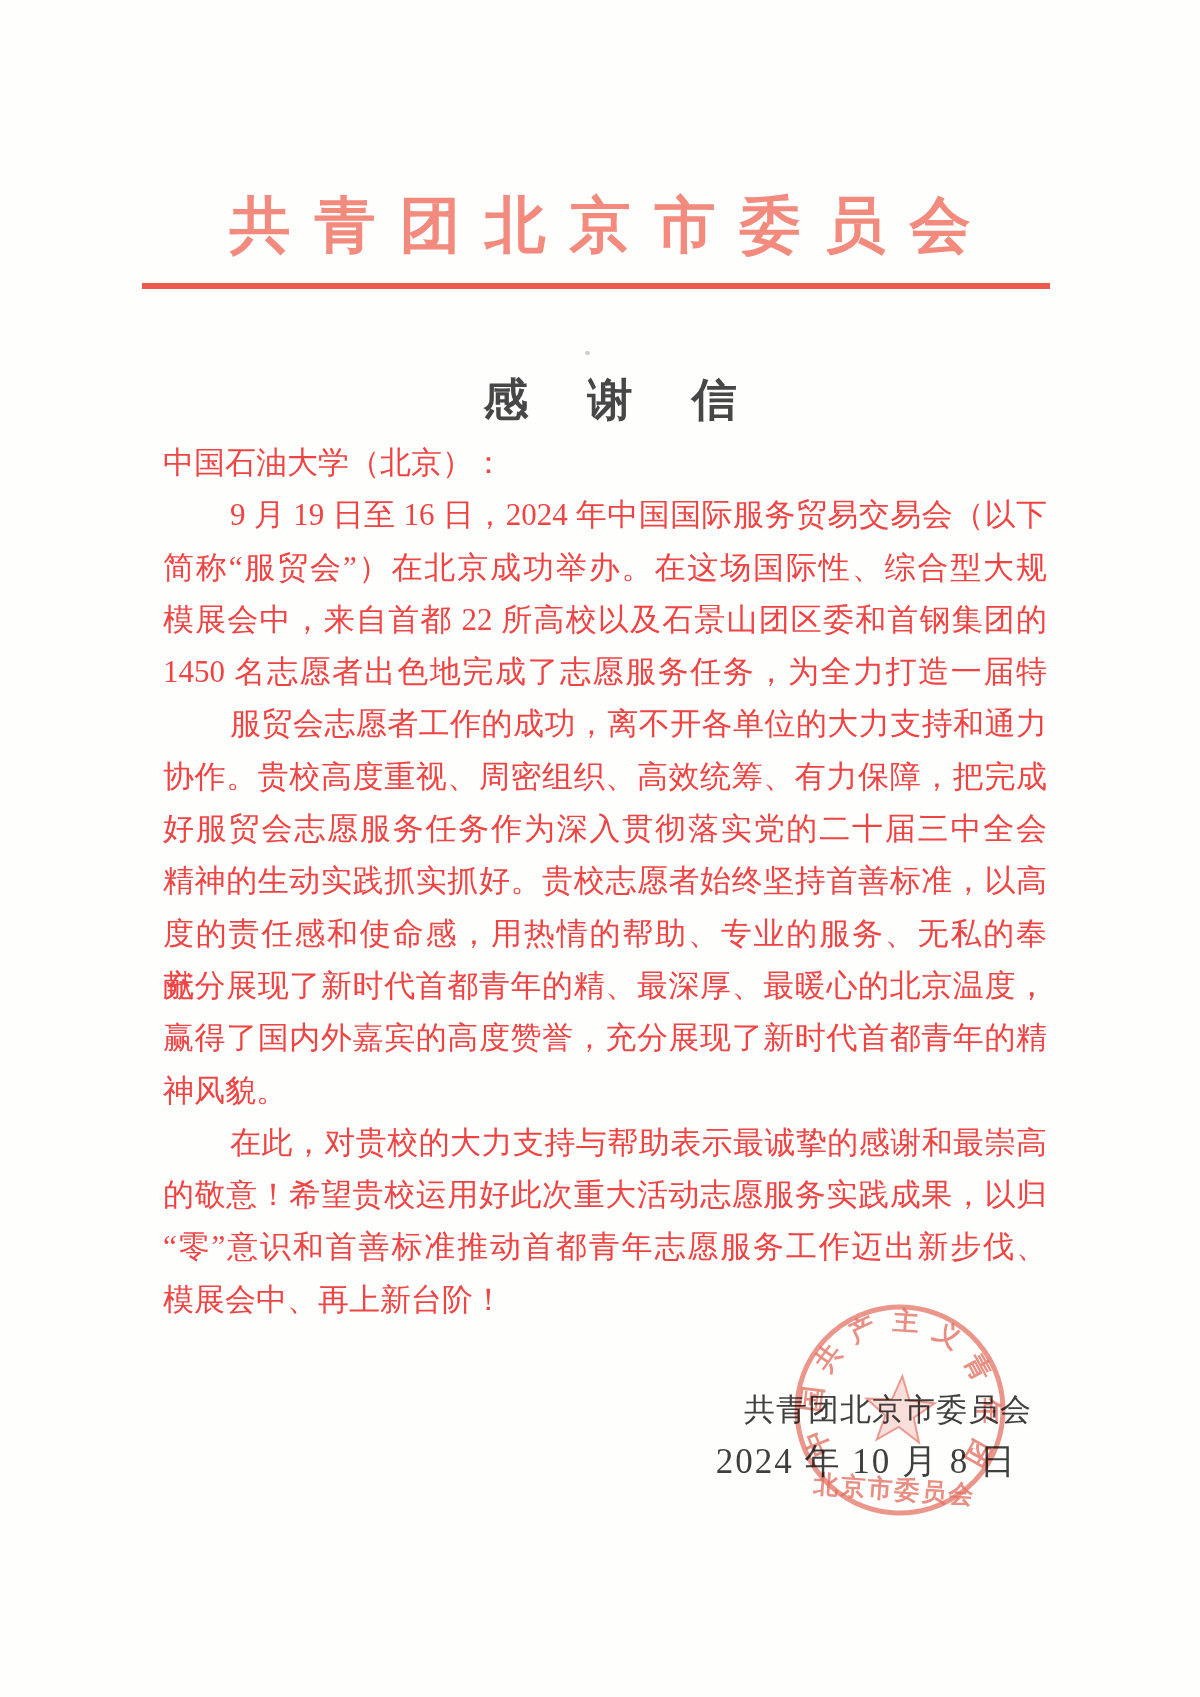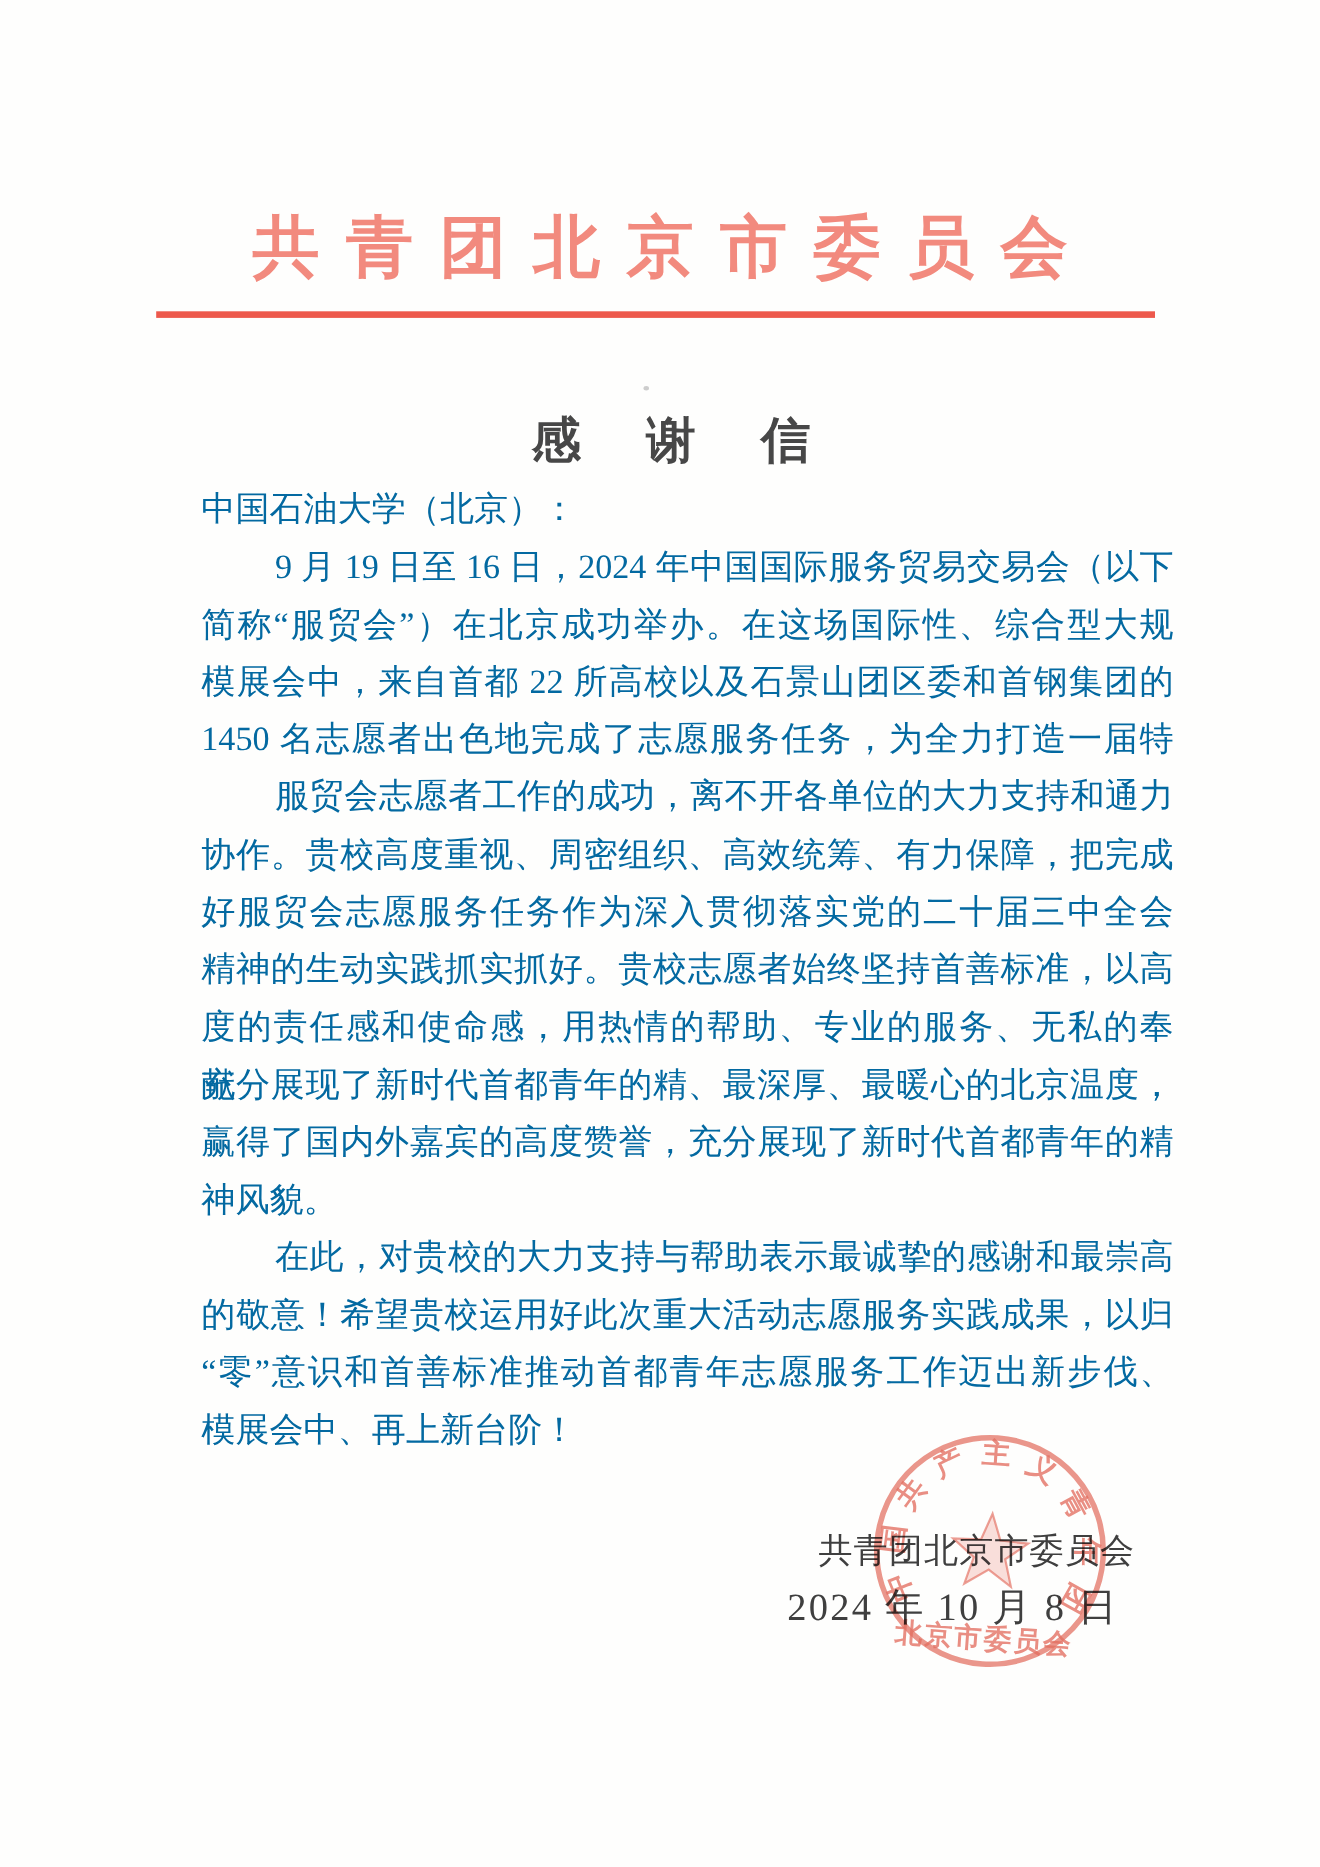--- a/index.html
+++ b/index.html
@@ -23,22 +23,21 @@
     background:#cdcdcd; border-radius:50%;
   }
   .letter-title {
     position:absolute; top:374px; left:0; width:1200px;
     text-align:center; font-size:45px; line-height:52px; font-weight:bold;
     letter-spacing:24px; padding-left:44px; box-sizing:border-box;
     color:#474747;
   }
   .letter-body {
     position:absolute; top:437px; left:163px; width:884px;
-    color:#0369a1;
-    margin-left:20px;
+    color:#ef4444;
   }
   .body-line {
     height:52.3px; line-height:52.3px; font-size:31px;
     white-space:normal;
   }
   .body-line.justify { text-align:justify; text-align-last:justify; }
   .body-line.indent { text-indent:67px; }
   .signature-line {
     position:absolute; top:1384px; left:163px; width:869px;
     height:52px; line-height:52px; font-size:31px; text-align:right;

